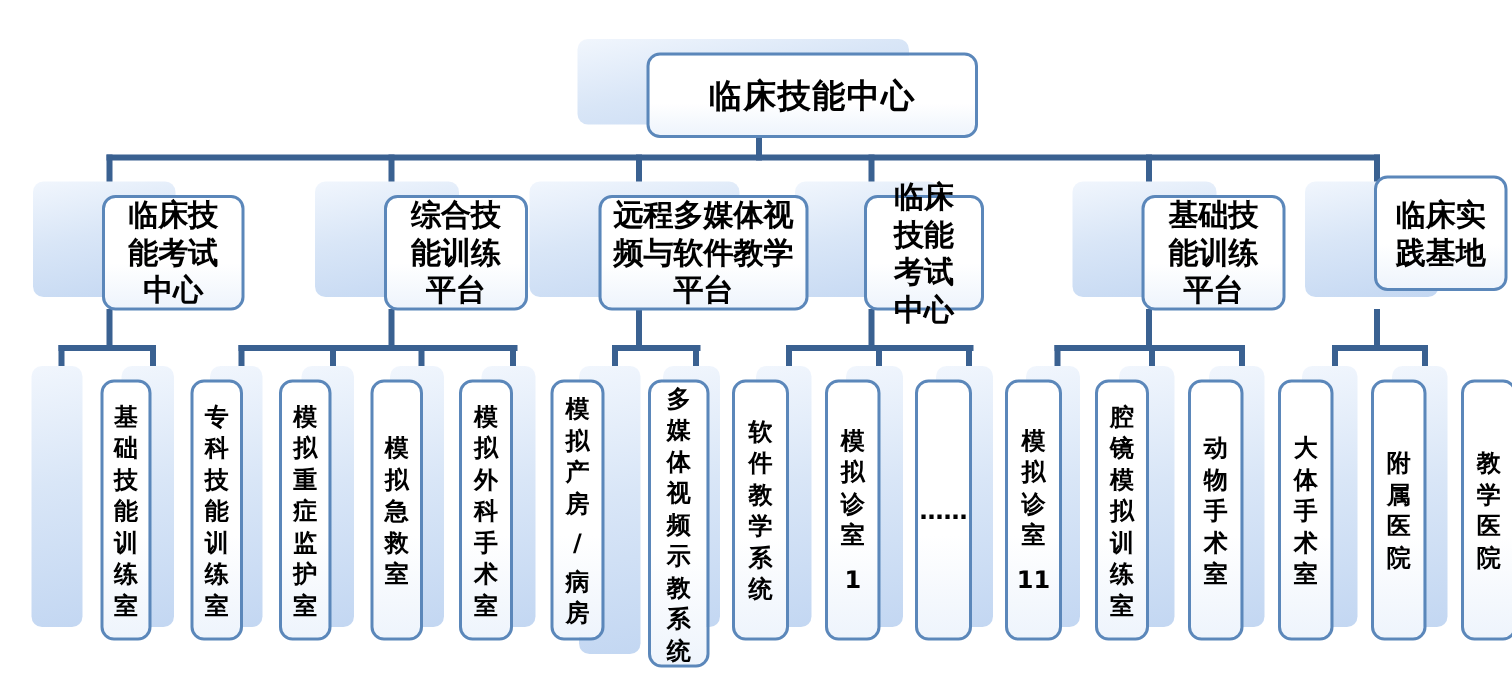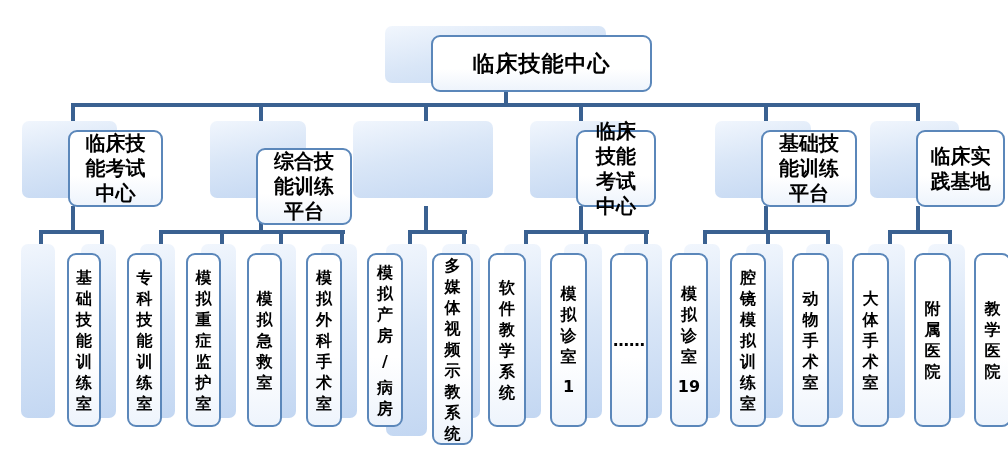--- a/index.html
+++ b/index.html
@@ -62,21 +62,21 @@
         <div class="seg">专</div>
         <div class="seg">科</div>
         <div class="seg">技</div>
         <div class="seg">能</div>
         <div class="seg">训</div>
         <div class="seg">练</div>
         <div class="seg">室</div>
       </div>
     </div>
     <div class="shadow" style="left: 210px; top: 121px; width: 96px; height: 77px;"></div>
-    <div class="box n-b" style="left: 220px; top: 148px; width: 96px; height: 77px; padding: 0px 12px;">
+    <div class="box n-b" style="left: 220px; top: 130px; width: 96px; height: 77px; padding: 0px 12px;">
       <div class="lbl">综合技能训练平台</div>
     </div>
     <div class="shadow" style="left: 140px; top: 244px; width: 35px; height: 174px;"></div>
     <div class="box n-leaf" style="left: 150px; top: 253px; width: 35px; height: 174px;">
       <div class="lbl v">
         <div class="seg">模</div>
         <div class="seg">拟</div>
         <div class="seg">重</div>
         <div class="seg">症</div>
         <div class="seg">监</div>
@@ -112,20 +112,23 @@
         <div class="seg">模</div>
         <div class="seg">拟</div>
         <div class="seg">产</div>
         <div class="seg">房</div>
         <div class="seg sl">/</div>
         <div class="seg">病</div>
         <div class="seg">房</div>
       </div>
     </div>
     <div class="shadow" style="left: 353px; top: 121px; width: 140px; height: 77px;"></div>
+    <div class="box n-b" style="left: 363px; top: 130px; width: 140px; height: 77px; padding: 0px 8px;">
+      <div class="lbl">远程多媒体视频与软件教学平台</div>
+    </div>
     <div class="shadow" style="left: 386px; top: 244px; width: 41px; height: 192px;"></div>
     <div class="box n-leaf" style="left: 396px; top: 253px; width: 41px; height: 192px;">
       <div class="lbl v">
         <div class="seg">多</div>
         <div class="seg">媒</div>
         <div class="seg">体</div>
         <div class="seg">视</div>
         <div class="seg">频</div>
         <div class="seg">示</div>
         <div class="seg">教</div>
@@ -164,21 +167,21 @@
         <div class="seg">……</div>
       </div>
     </div>
     <div class="shadow" style="left: 624px; top: 244px; width: 38px; height: 174px;"></div>
     <div class="box n-leaf" style="left: 634px; top: 253px; width: 38px; height: 174px;">
       <div class="lbl v">
         <div class="seg">模</div>
         <div class="seg">拟</div>
         <div class="seg">诊</div>
         <div class="seg">室</div>
-        <div class="seg sp">19</div>
+        <div class="seg sp">11</div>
       </div>
     </div>
     <div class="shadow" style="left: 715px; top: 121px; width: 96px; height: 77px;"></div>
     <div class="box n-b" style="left: 725px; top: 130px; width: 96px; height: 77px; padding: 0px 12px;">
       <div class="lbl">基础技能训练平台</div>
     </div>
     <div class="shadow" style="left: 684px; top: 244px; width: 36px; height: 174px;"></div>
     <div class="box n-leaf" style="left: 694px; top: 253px; width: 36px; height: 174px;">
       <div class="lbl v">
         <div class="seg">腔</div>
@@ -204,21 +207,21 @@
     <div class="box n-leaf" style="left: 816px; top: 253px; width: 37px; height: 174px;">
       <div class="lbl v">
         <div class="seg">大</div>
         <div class="seg">体</div>
         <div class="seg">手</div>
         <div class="seg">术</div>
         <div class="seg">室</div>
       </div>
     </div>
     <div class="shadow" style="left: 870px; top: 121px; width: 89px; height: 77px;"></div>
-    <div class="box n-b" style="left: 880px; top: 130px; width: 89px; height: 77px; padding: 0px 9px;">
+    <div class="box n-b" style="left: 880px; top: 117px; width: 89px; height: 77px; padding: 0px 9px;">
       <div class="lbl">临床实践基地</div>
     </div>
     <div class="shadow" style="left: 868px; top: 244px; width: 37px; height: 174px;"></div>
     <div class="box n-leaf" style="left: 878px; top: 253px; width: 37px; height: 174px;">
       <div class="lbl v">
         <div class="seg">附</div>
         <div class="seg">属</div>
         <div class="seg">医</div>
         <div class="seg">院</div>
       </div>

